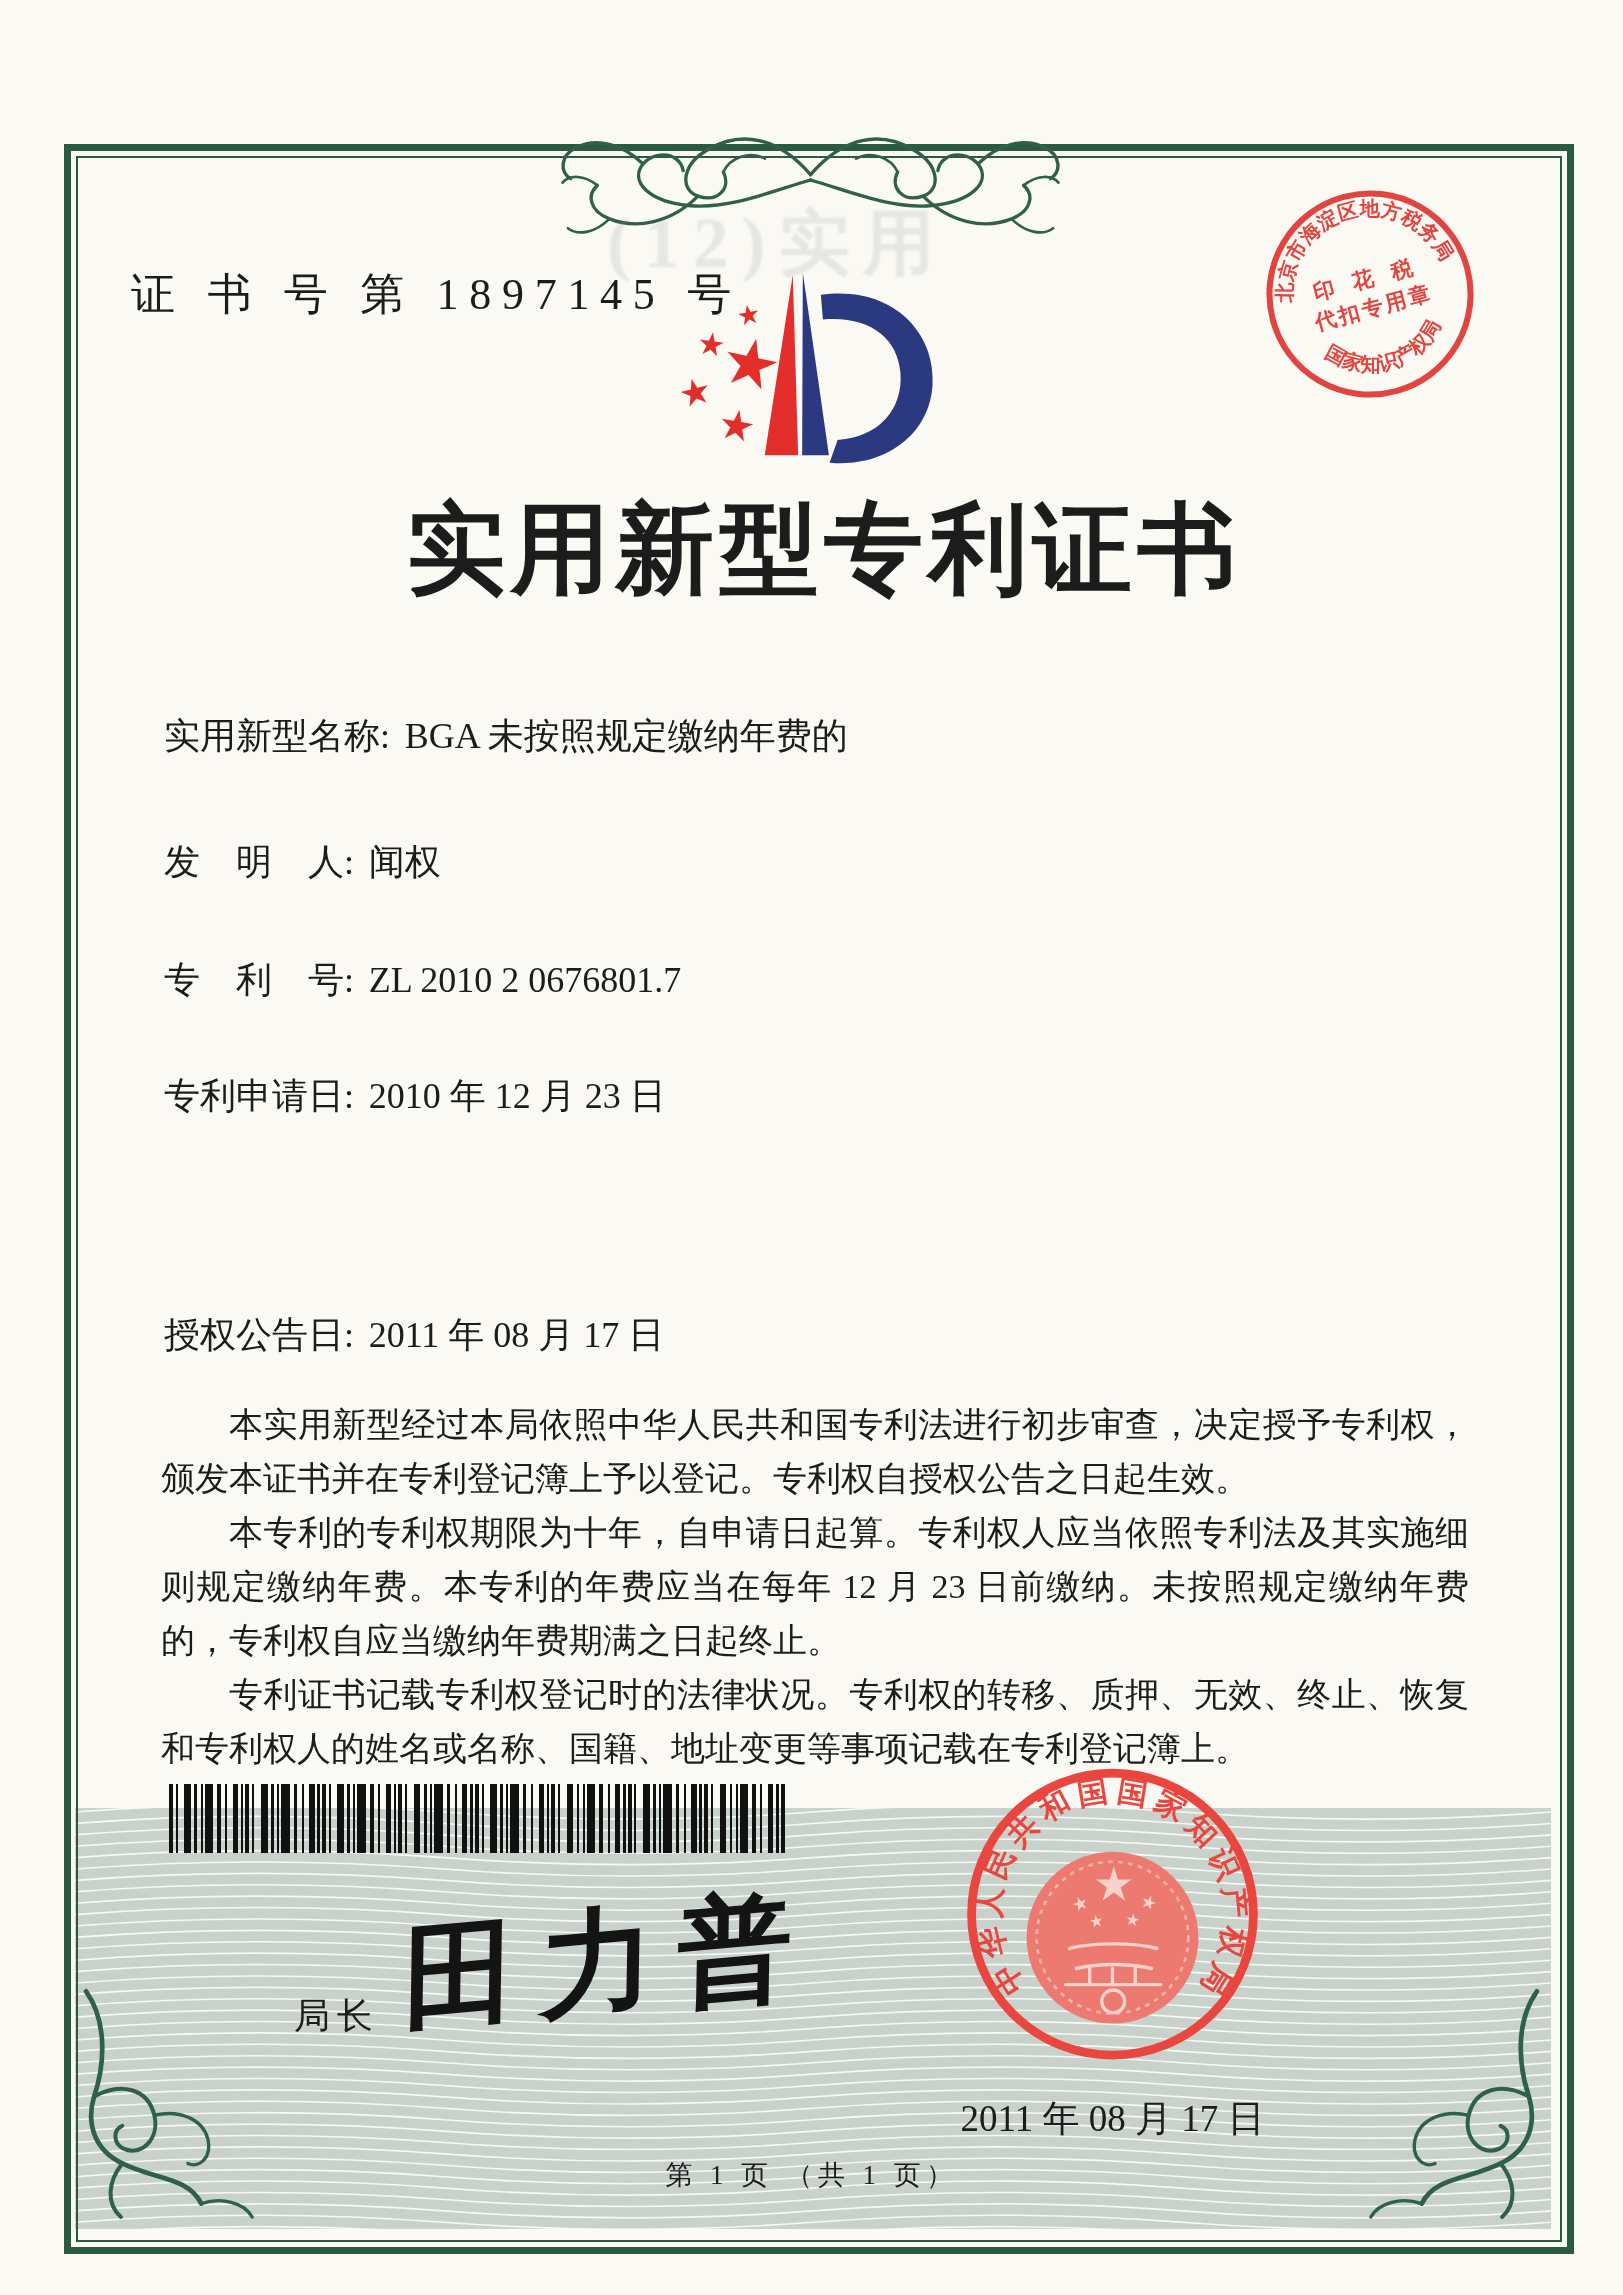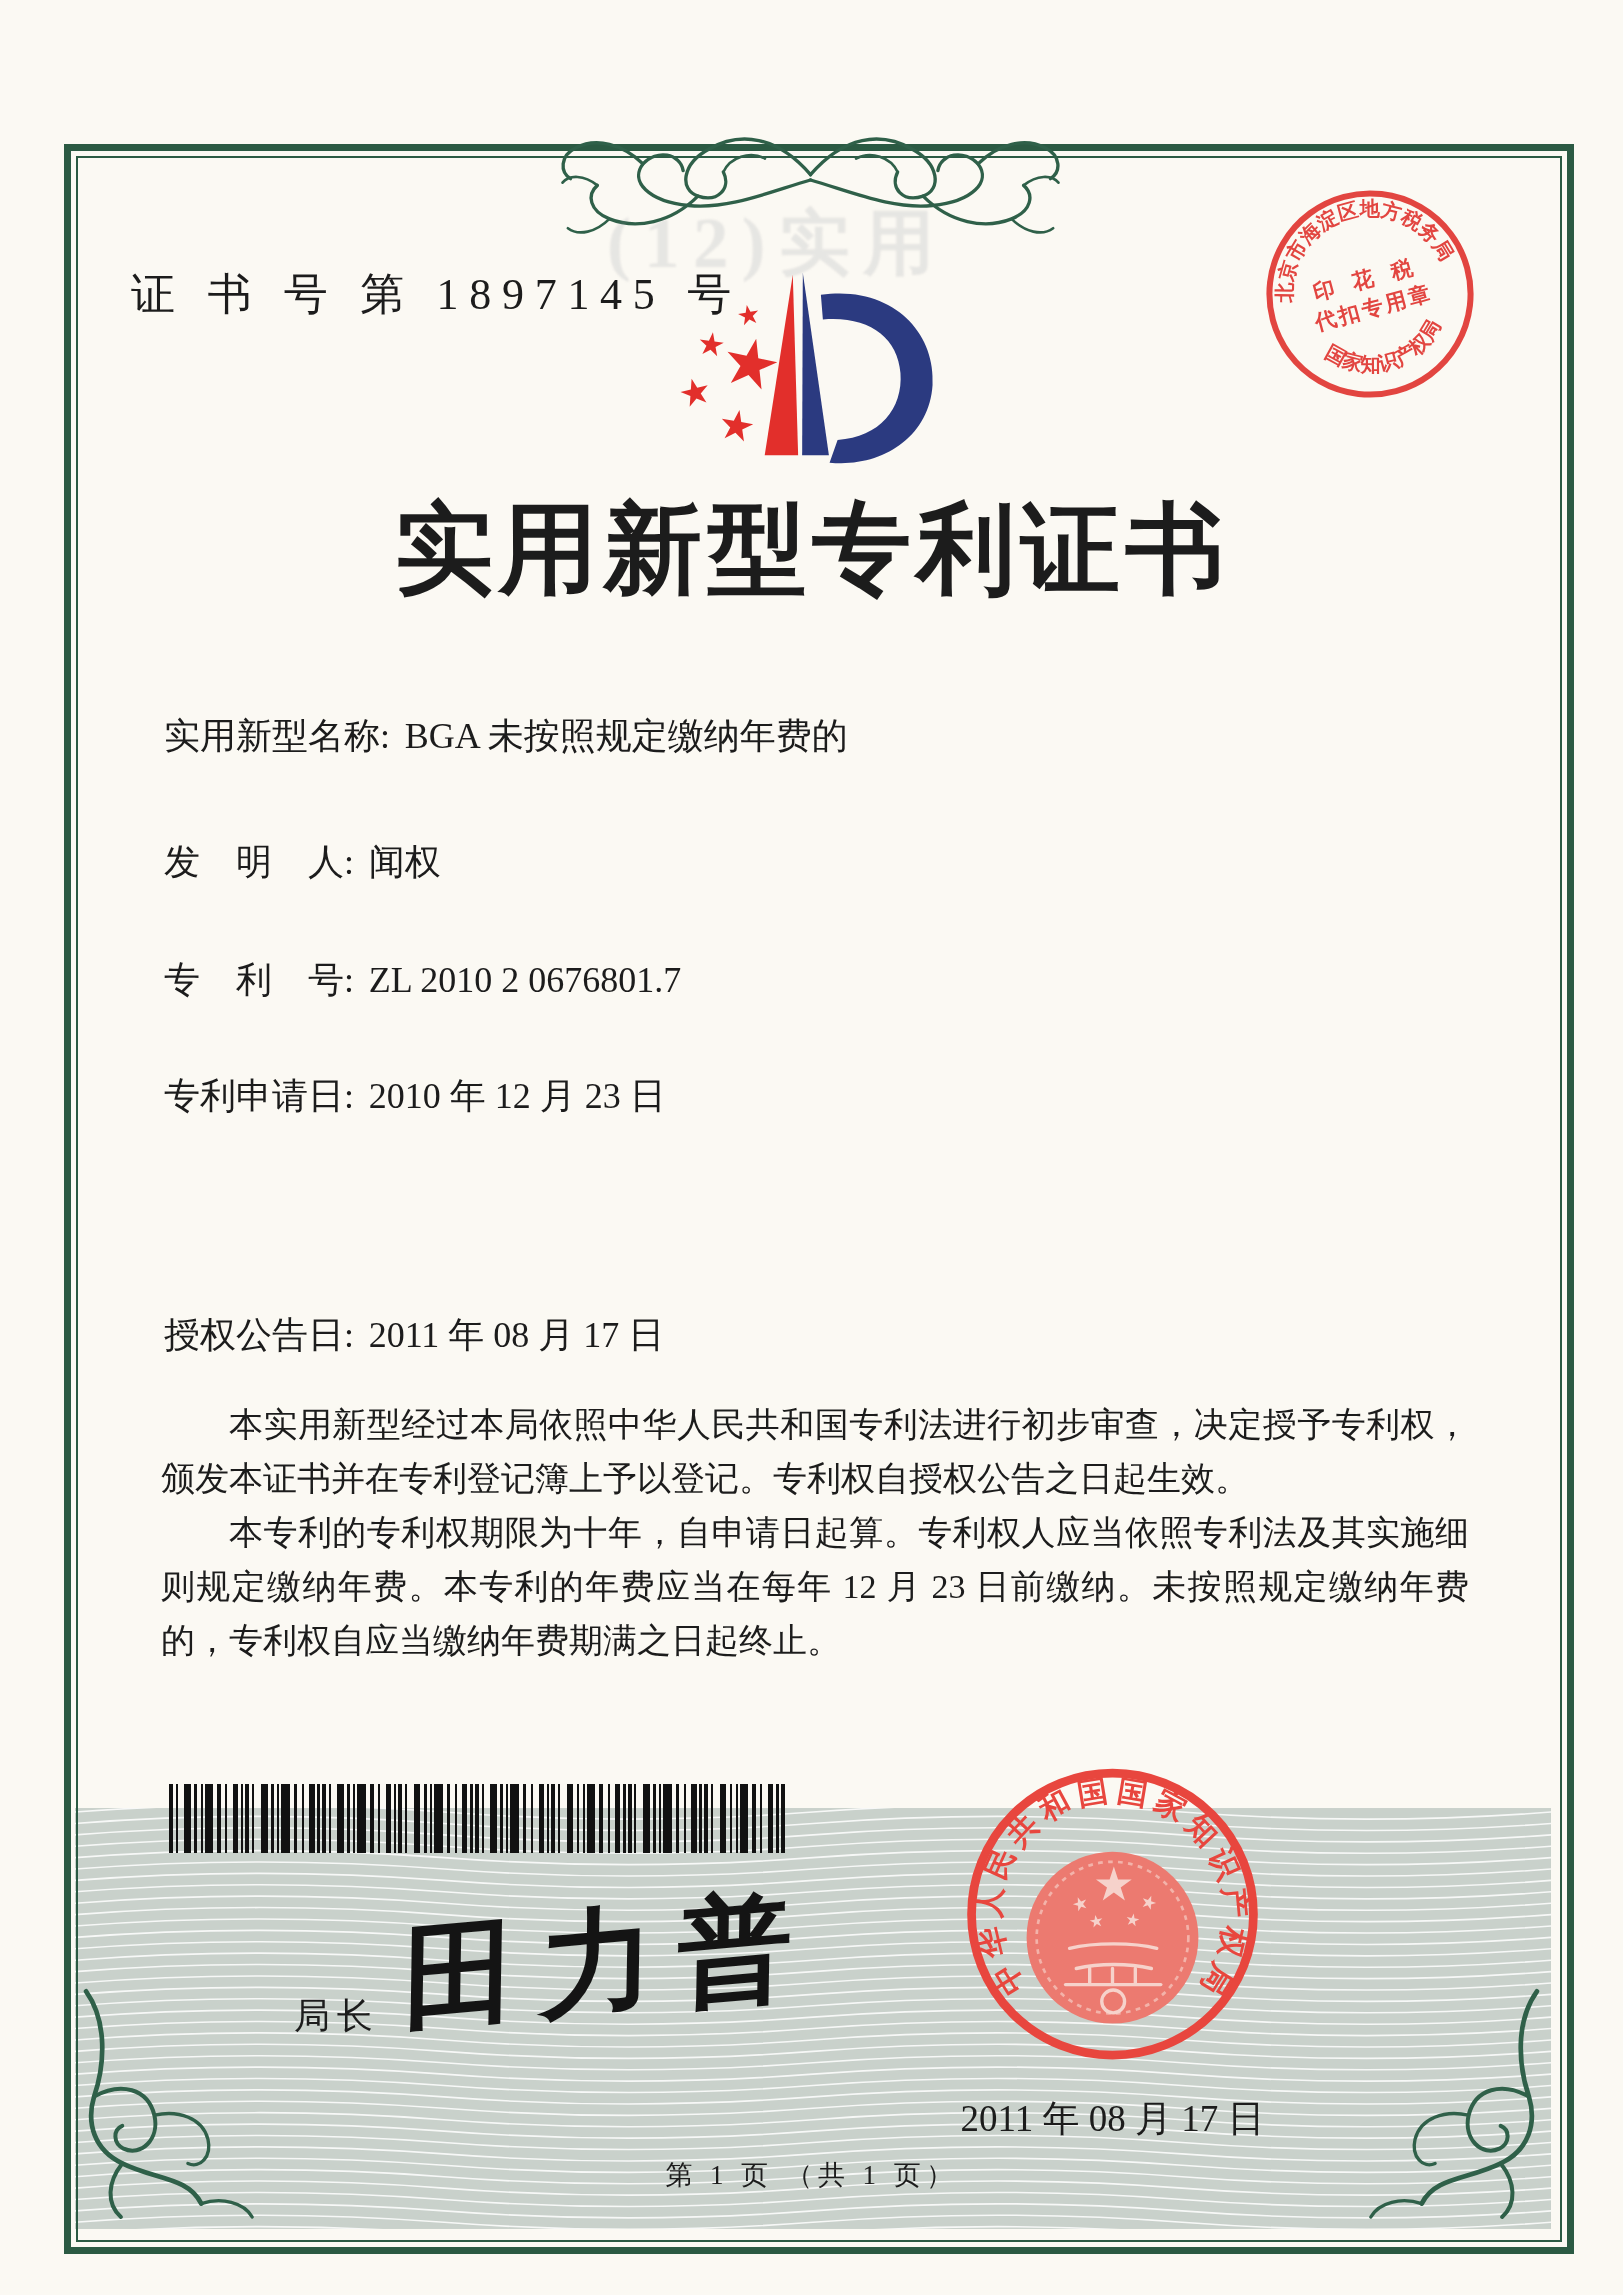--- a/index.html
+++ b/index.html
@@ -9,21 +9,21 @@
   
   #frame{left:64px;top:144px;width:1496px;height:2096px;border:7.4px solid #2b5a43;z-index:1;}
   #frame-inner{position:absolute;left:4.7px;top:4.7px;right:4.7px;bottom:4.7px;border:2.7px solid #2b5a43;}
   
   #waveband{left:75px;top:1808px;z-index:0;}
   
   #cert-no{left:131px;top:265px;font-size:44px;letter-spacing:10.7px;z-index:2;}
   #ghost{left:607px;top:196px;font-size:71px;letter-spacing:13.4px;color:rgba(130,135,148,.17);
          filter:blur(1px);z-index:2;font-weight:bold;}
   #doc-title{left:64px;top:484px;width:1496px;text-align:center;font-size:99px;font-weight:bold;
-             letter-spacing:5.4px;z-index:2;}
+             letter-spacing:5.4px;z-index:2;padding-left:12px;}
   .field{left:164px;width:1340px;font-size:36px;z-index:2;white-space:nowrap;}
   .field .lbl{margin-right:14.7px;margin-top:8px;}
   #body-text{left:161px;top:1398px;width:1308px;font-size:34px;line-height:54px;
              text-align:justify;z-index:2;}
   #body-text p{margin:0;text-indent:2em;}
   #barcode{left:169px;top:1784px;width:627px;height:69px;z-index:2;font-size:0;white-space:nowrap;overflow:hidden;}
   #barcode i{display:inline-block;height:100%;background:#111;vertical-align:top;}
   #sig-title{left:294px;top:1992px;font-size:36px;letter-spacing:6.7px;z-index:2;}
   #sig-name{left:402px;top:1885px;font-size:115px;font-weight:600;letter-spacing:23px;z-index:2;
             transform:rotate(-5deg) skewX(-6deg);color:#141414;}
@@ -180,20 +180,21 @@
   <div class="field abs" style="top:1072px;">
     <span class="lbl">专利申请日:</span><span>2010 年 12 月 23 日</span>
   </div>
   <div class="field abs" style="top:1311px;">
     <span class="lbl">授权公告日:</span><span>2011 年 08 月 17 日</span>
   </div>
 
   <div id="body-text" class="abs">
     <p>本实用新型经过本局依照中华人民共和国专利法进行初步审查，决定授予专利权，颁发本证书并在专利登记簿上予以登记。专利权自授权公告之日起生效。</p>
     <p>本专利的专利权期限为十年，自申请日起算。专利权人应当依照专利法及其实施细则规定缴纳年费。本专利的年费应当在每年 12 月 23 日前缴纳。未按照规定缴纳年费的，专利权自应当缴纳年费期满之日起终止。</p>
+    <p>专利证书记载专利权登记时的法律状况。专利权的转移、质押、无效、终止、恢复和专利权人的姓名或名称、国籍、地址变更等事项记载在专利登记簿上。</p>
   </div>
 
   <div id="barcode" class="abs"><i style="width: 4px; margin-right: 2.7px;"></i><i style="width: 2px; margin-right: 6.7px;"></i><i style="width: 6.7px; margin-right: 3.4px;"></i><i style="width: 2.7px; margin-right: 3.4px;"></i><i style="width: 2px; margin-right: 2px;"></i><i style="width: 8.7px; margin-right: 4px;"></i><i style="width: 3.4px; margin-right: 4.7px;"></i><i style="width: 2px; margin-right: 5.4px;"></i><i style="width: 5.4px; margin-right: 2.7px;"></i><i style="width: 2.7px; margin-right: 2px;"></i><i style="width: 4px; margin-right: 2.7px;"></i><i style="width: 2px; margin-right: 6.7px;"></i><i style="width: 6.7px; margin-right: 3.4px;"></i><i style="width: 2.7px; margin-right: 3.4px;"></i><i style="width: 2px; margin-right: 2px;"></i><i style="width: 8.7px; margin-right: 4px;"></i><i style="width: 3.4px; margin-right: 4.7px;"></i><i style="width: 2px; margin-right: 5.4px;"></i><i style="width: 5.4px; margin-right: 2.7px;"></i><i style="width: 2.7px; margin-right: 2px;"></i><i style="width: 4px; margin-right: 2.7px;"></i><i style="width: 2px; margin-right: 6.7px;"></i><i style="width: 6.7px; margin-right: 3.4px;"></i><i style="width: 2.7px; margin-right: 3.4px;"></i><i style="width: 2px; margin-right: 2px;"></i><i style="width: 8.7px; margin-right: 4px;"></i><i style="width: 3.4px; margin-right: 4.7px;"></i><i style="width: 2px; margin-right: 5.4px;"></i><i style="width: 5.4px; margin-right: 2.7px;"></i><i style="width: 2.7px; margin-right: 2px;"></i><i style="width: 4px; margin-right: 2.7px;"></i><i style="width: 2px; margin-right: 6.7px;"></i><i style="width: 6.7px; margin-right: 3.4px;"></i><i style="width: 2.7px; margin-right: 3.4px;"></i><i style="width: 2px; margin-right: 2px;"></i><i style="width: 8.7px; margin-right: 4px;"></i><i style="width: 3.4px; margin-right: 4.7px;"></i><i style="width: 2px; margin-right: 5.4px;"></i><i style="width: 5.4px; margin-right: 2.7px;"></i><i style="width: 2.7px; margin-right: 2px;"></i><i style="width: 4px; margin-right: 2.7px;"></i><i style="width: 2px; margin-right: 6.7px;"></i><i style="width: 6.7px; margin-right: 3.4px;"></i><i style="width: 2.7px; margin-right: 3.4px;"></i><i style="width: 2px; margin-right: 2px;"></i><i style="width: 8.7px; margin-right: 4px;"></i><i style="width: 3.4px; margin-right: 4.7px;"></i><i style="width: 2px; margin-right: 5.4px;"></i><i style="width: 5.4px; margin-right: 2.7px;"></i><i style="width: 2.7px; margin-right: 2px;"></i><i style="width: 4px; margin-right: 2.7px;"></i><i style="width: 2px; margin-right: 6.7px;"></i><i style="width: 6.7px; margin-right: 3.4px;"></i><i style="width: 2.7px; margin-right: 3.4px;"></i><i style="width: 2px; margin-right: 2px;"></i><i style="width: 8.7px; margin-right: 4px;"></i><i style="width: 3.4px; margin-right: 4.7px;"></i><i style="width: 2px; margin-right: 5.4px;"></i><i style="width: 5.4px; margin-right: 2.7px;"></i><i style="width: 2.7px; margin-right: 2px;"></i><i style="width: 4px; margin-right: 2.7px;"></i><i style="width: 2px; margin-right: 6.7px;"></i><i style="width: 6.7px; margin-right: 3.4px;"></i><i style="width: 2.7px; margin-right: 3.4px;"></i><i style="width: 2px; margin-right: 2px;"></i><i style="width: 8.7px; margin-right: 4px;"></i><i style="width: 3.4px; margin-right: 4.7px;"></i><i style="width: 2px; margin-right: 5.4px;"></i><i style="width: 5.4px; margin-right: 2.7px;"></i><i style="width: 2.7px; margin-right: 2px;"></i><i style="width: 4px; margin-right: 2.7px;"></i><i style="width: 2px; margin-right: 6.7px;"></i><i style="width: 6.7px; margin-right: 3.4px;"></i><i style="width: 2.7px; margin-right: 3.4px;"></i><i style="width: 2px; margin-right: 2px;"></i><i style="width: 8.7px; margin-right: 4px;"></i><i style="width: 3.4px; margin-right: 4.7px;"></i><i style="width: 2px; margin-right: 5.4px;"></i><i style="width: 5.4px; margin-right: 2.7px;"></i><i style="width: 2.7px; margin-right: 2px;"></i><i style="width: 4px; margin-right: 2.7px;"></i></div>
 
   <div id="sig-title" class="abs">局长</div>
   <div id="sig-name" class="abs">田力普</div>
 
   <svg class="abs z2" style="left:938px;top:1743px;" width="349" height="349" viewBox="0 0 520 520">
     <circle cx="260" cy="255" r="210" fill="none" stroke="#e8463e" stroke-width="13"></circle>
     <g>

